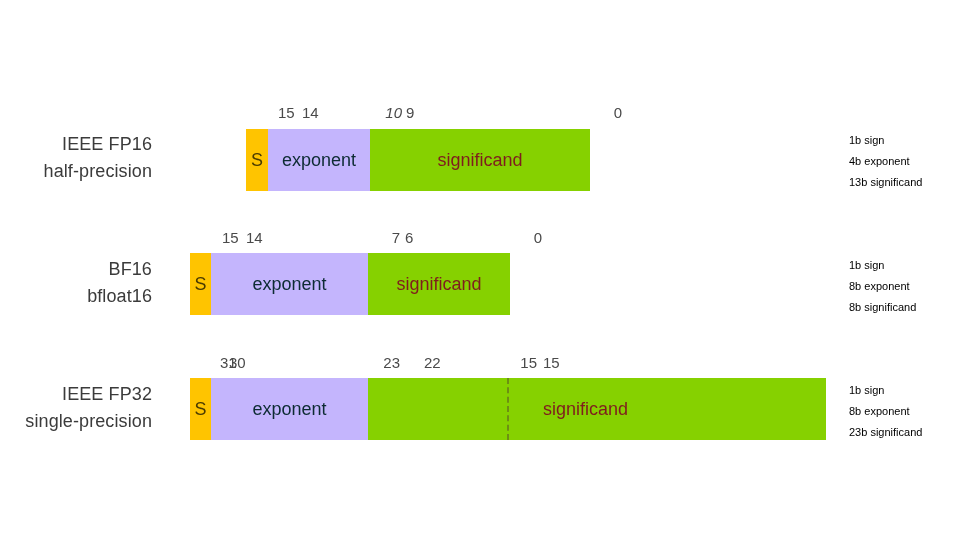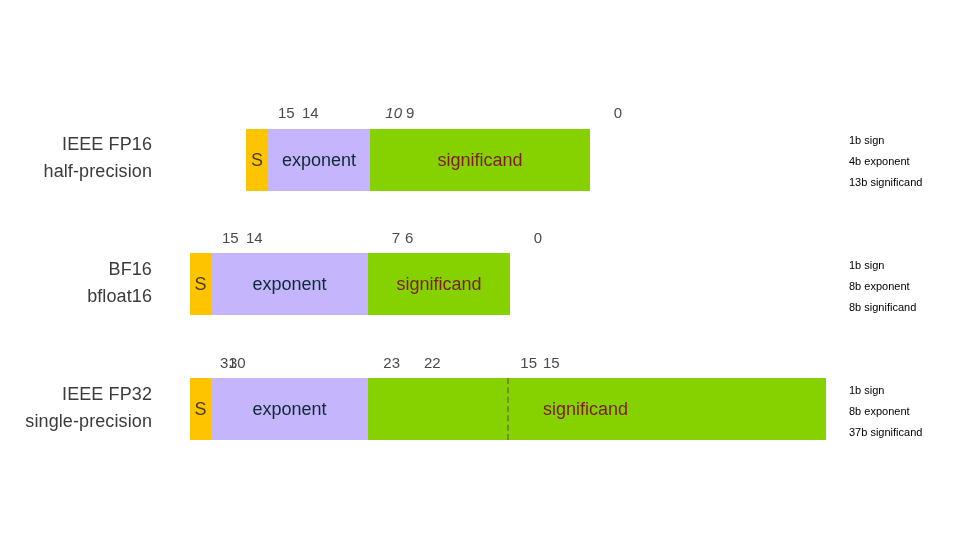--- a/index.html
+++ b/index.html
@@ -167,16 +167,16 @@
     <div class="seg signif" style="width:458px; justify-content:flex-start;">
       <span style="margin-left:175px;">significand</span>
     </div>
   </div>
 
   <div class="divider" style="left:507px; top:378px;"></div>
 
   <div class="notes" style="left:849px; top:380px;">
     <span>1b sign</span>
     <span>8b exponent</span>
-    <span>37b significand</span>
+    <span>23b significand</span>
   </div>
 
 </div>
 
 </body></html>

